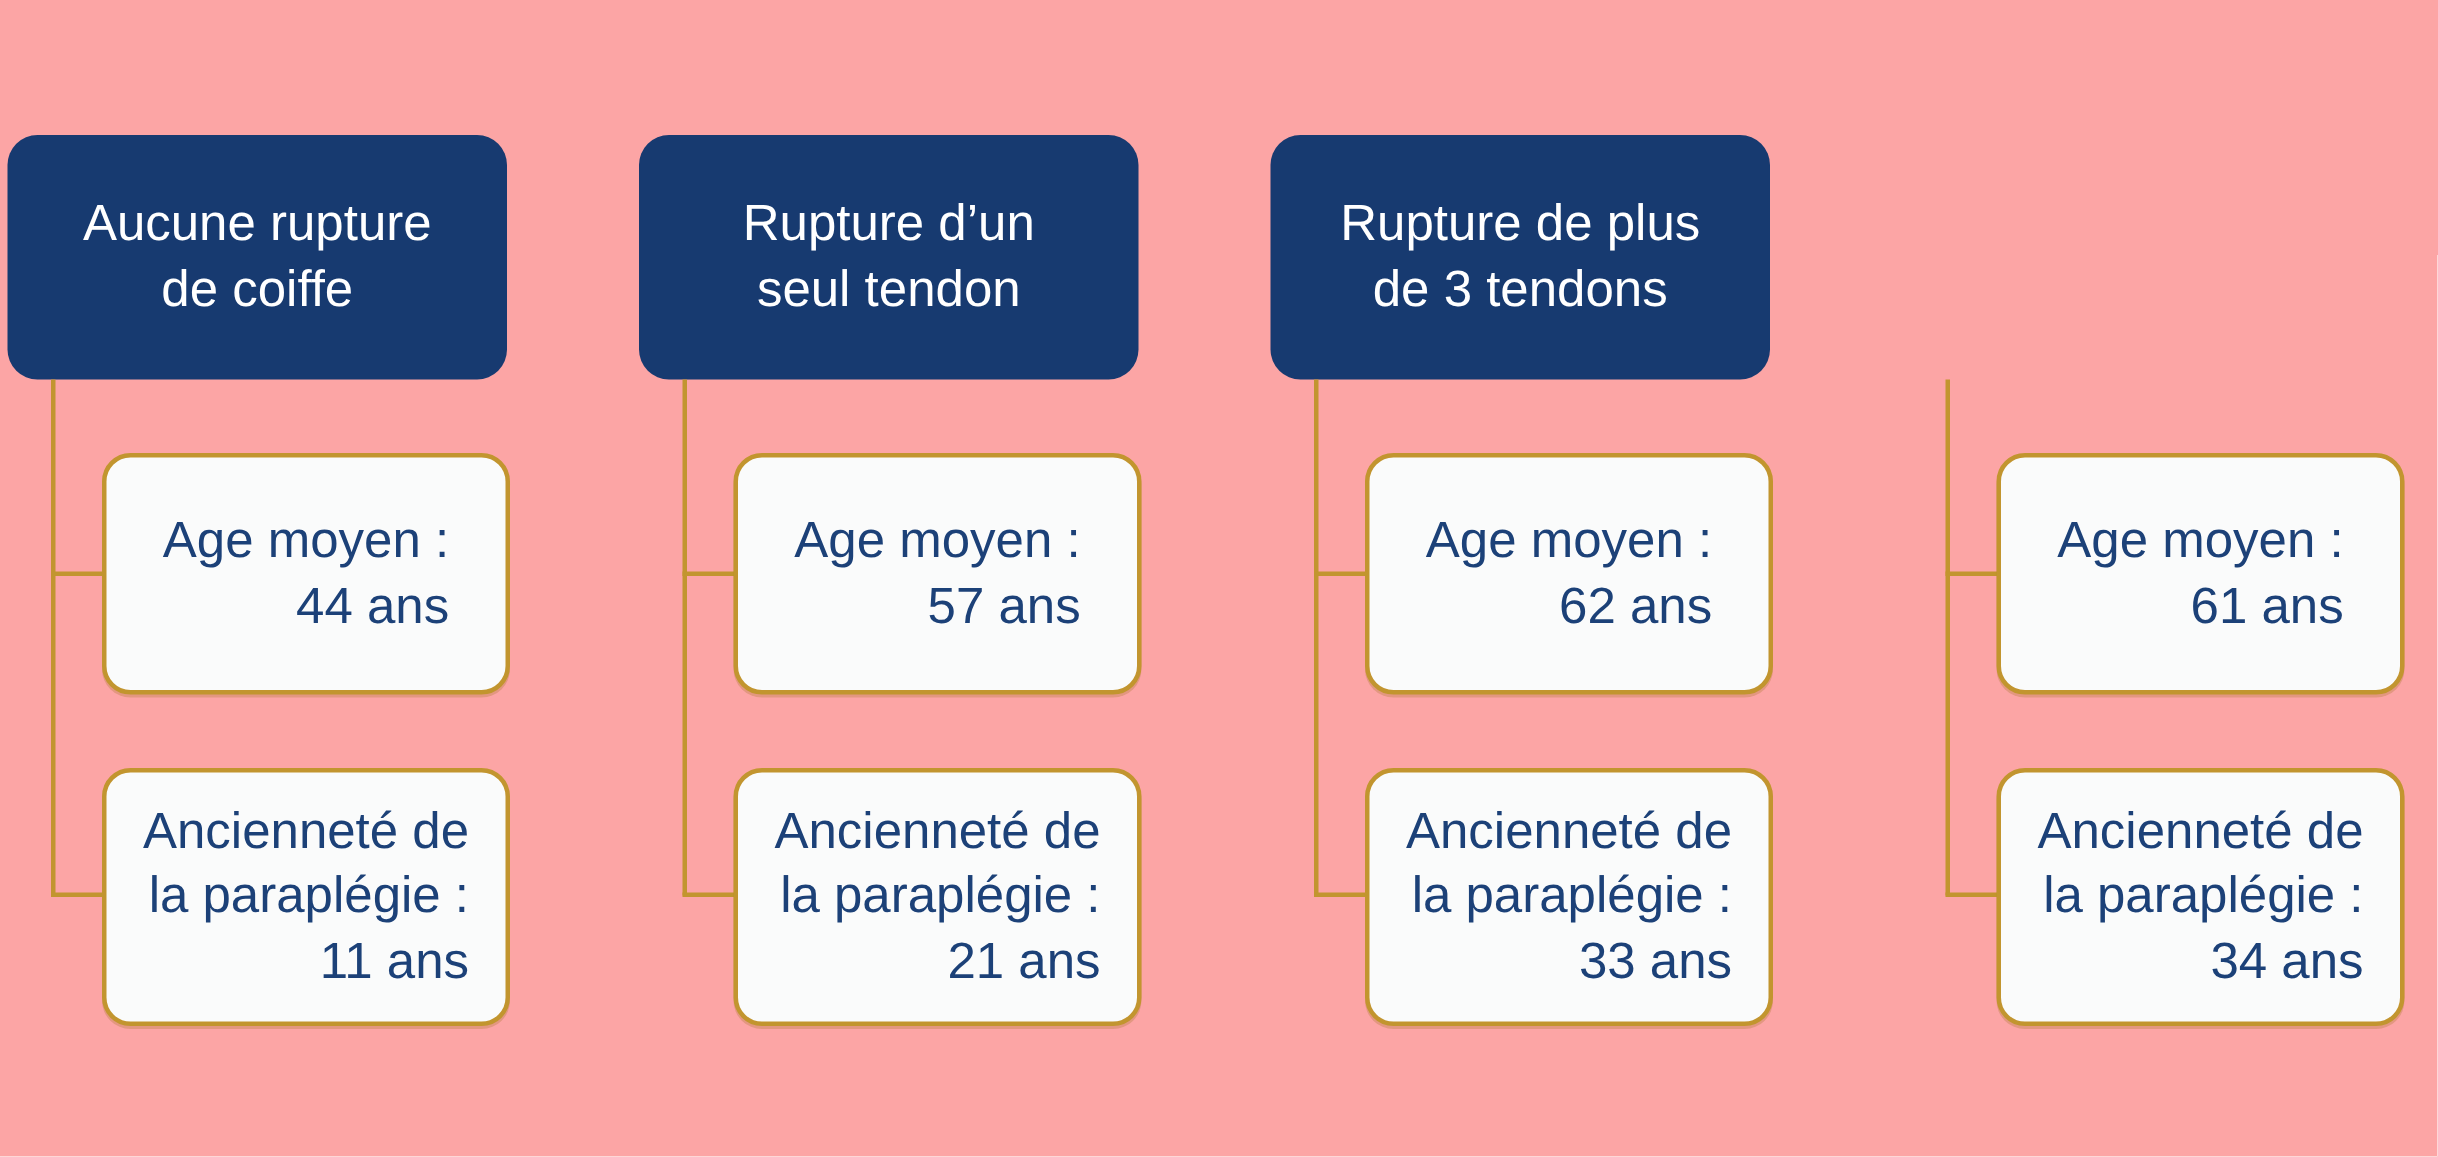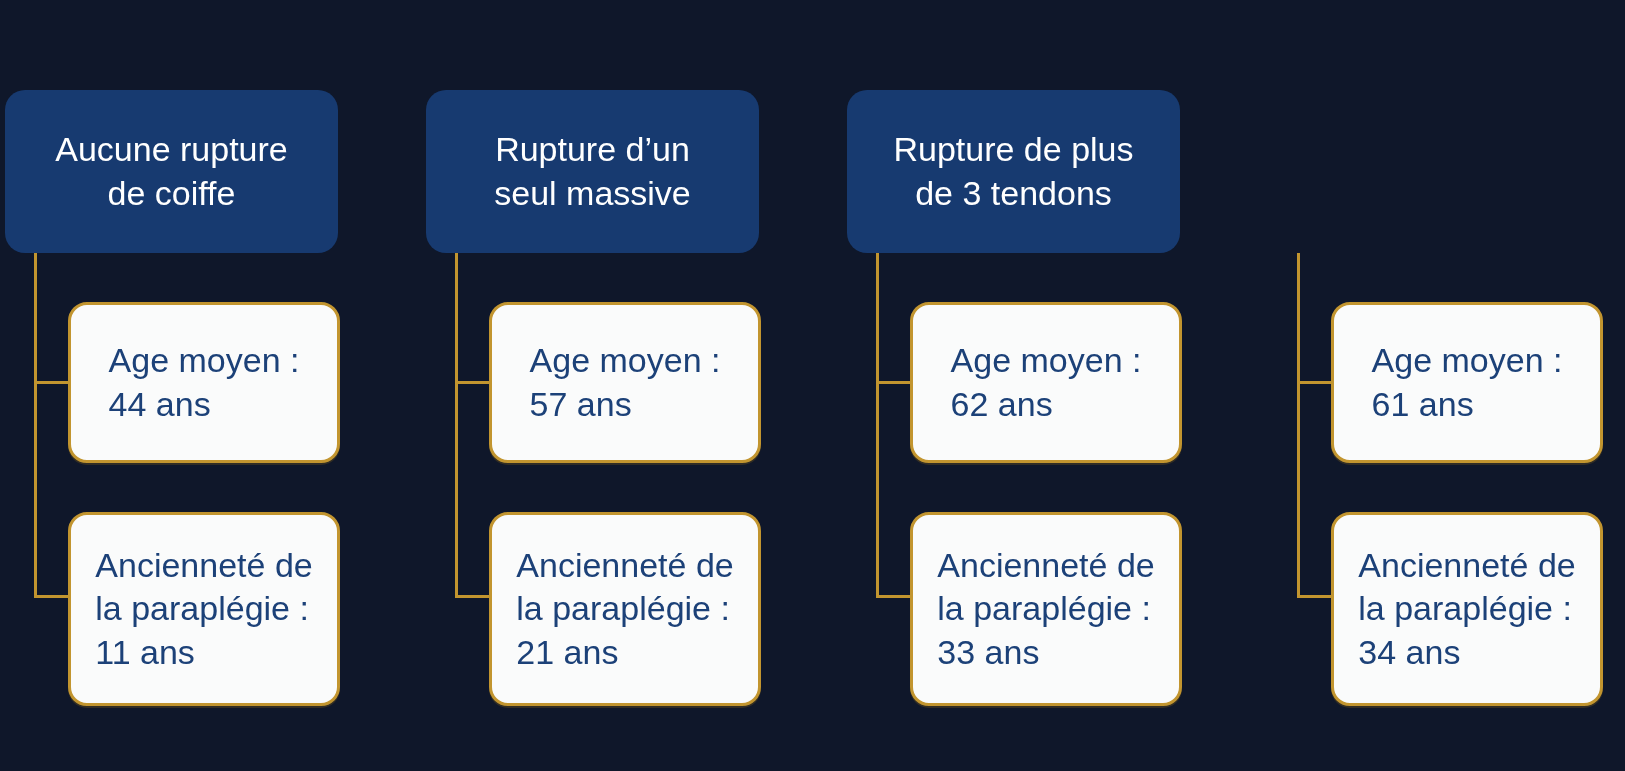--- a/index.html
+++ b/index.html
@@ -4,21 +4,21 @@
 <style>
   html, body {
     margin: 0;
     padding: 0;
     background: #ffffff;
   }
   .canvas {
     position: relative;
     width: 1625px;
     height: 771px;
-    background: #0f172a;
+    background: #fca5a5;
     font-family: "Liberation Sans", sans-serif;
     overflow: hidden;
   }
   .col {
     position: absolute;
     top: 0;
     width: 340px;
     height: 771px;
   }
   .col1 { left: 5px; }
@@ -46,28 +46,28 @@
     position: absolute;
     left: 63px;
     width: 272px;
     background: var(--child-bg, #FAFBFB);
     border: 3px solid var(--gold, #C2952F);
     border-radius: 19px;
     box-sizing: border-box;
     display: flex;
     align-items: center;
     justify-content: center;
-    text-align: left;
+    text-align: right;
     color: var(--child-text, #1C4178);
     font-size: 34px;
     line-height: 1.27;
     box-shadow: 0 2px 0 rgba(150, 110, 20, 0.25);
   }
   .c1 { top: 302px; height: 161px; }
-  .c2 { top: 512px; height: 194px; }
+  .c2 { top: 512px; height: 172px; }
 
   .vline {
     position: absolute;
     left: 29px;
     top: 253px;
     width: 3px;
     height: 344px;
     background: var(--gold, #C2952F);
   }
   .hstub {
@@ -105,21 +105,21 @@
     <div class="child c2">
       <span class="label">Ancienneté de
 la paraplégie :
 11 ans</span>
     </div>
   </section>
 
   <section class="col col2">
     <div class="header">
       <span class="label">Rupture d’un
-seul massive</span>
+seul tendon</span>
     </div>
     <div class="vline"></div>
     <div class="hstub s1"></div>
     <div class="hstub s2"></div>
     <div class="child c1">
       <span class="label">Age moyen :
 57 ans</span>
     </div>
     <div class="child c2">
       <span class="label">Ancienneté de

